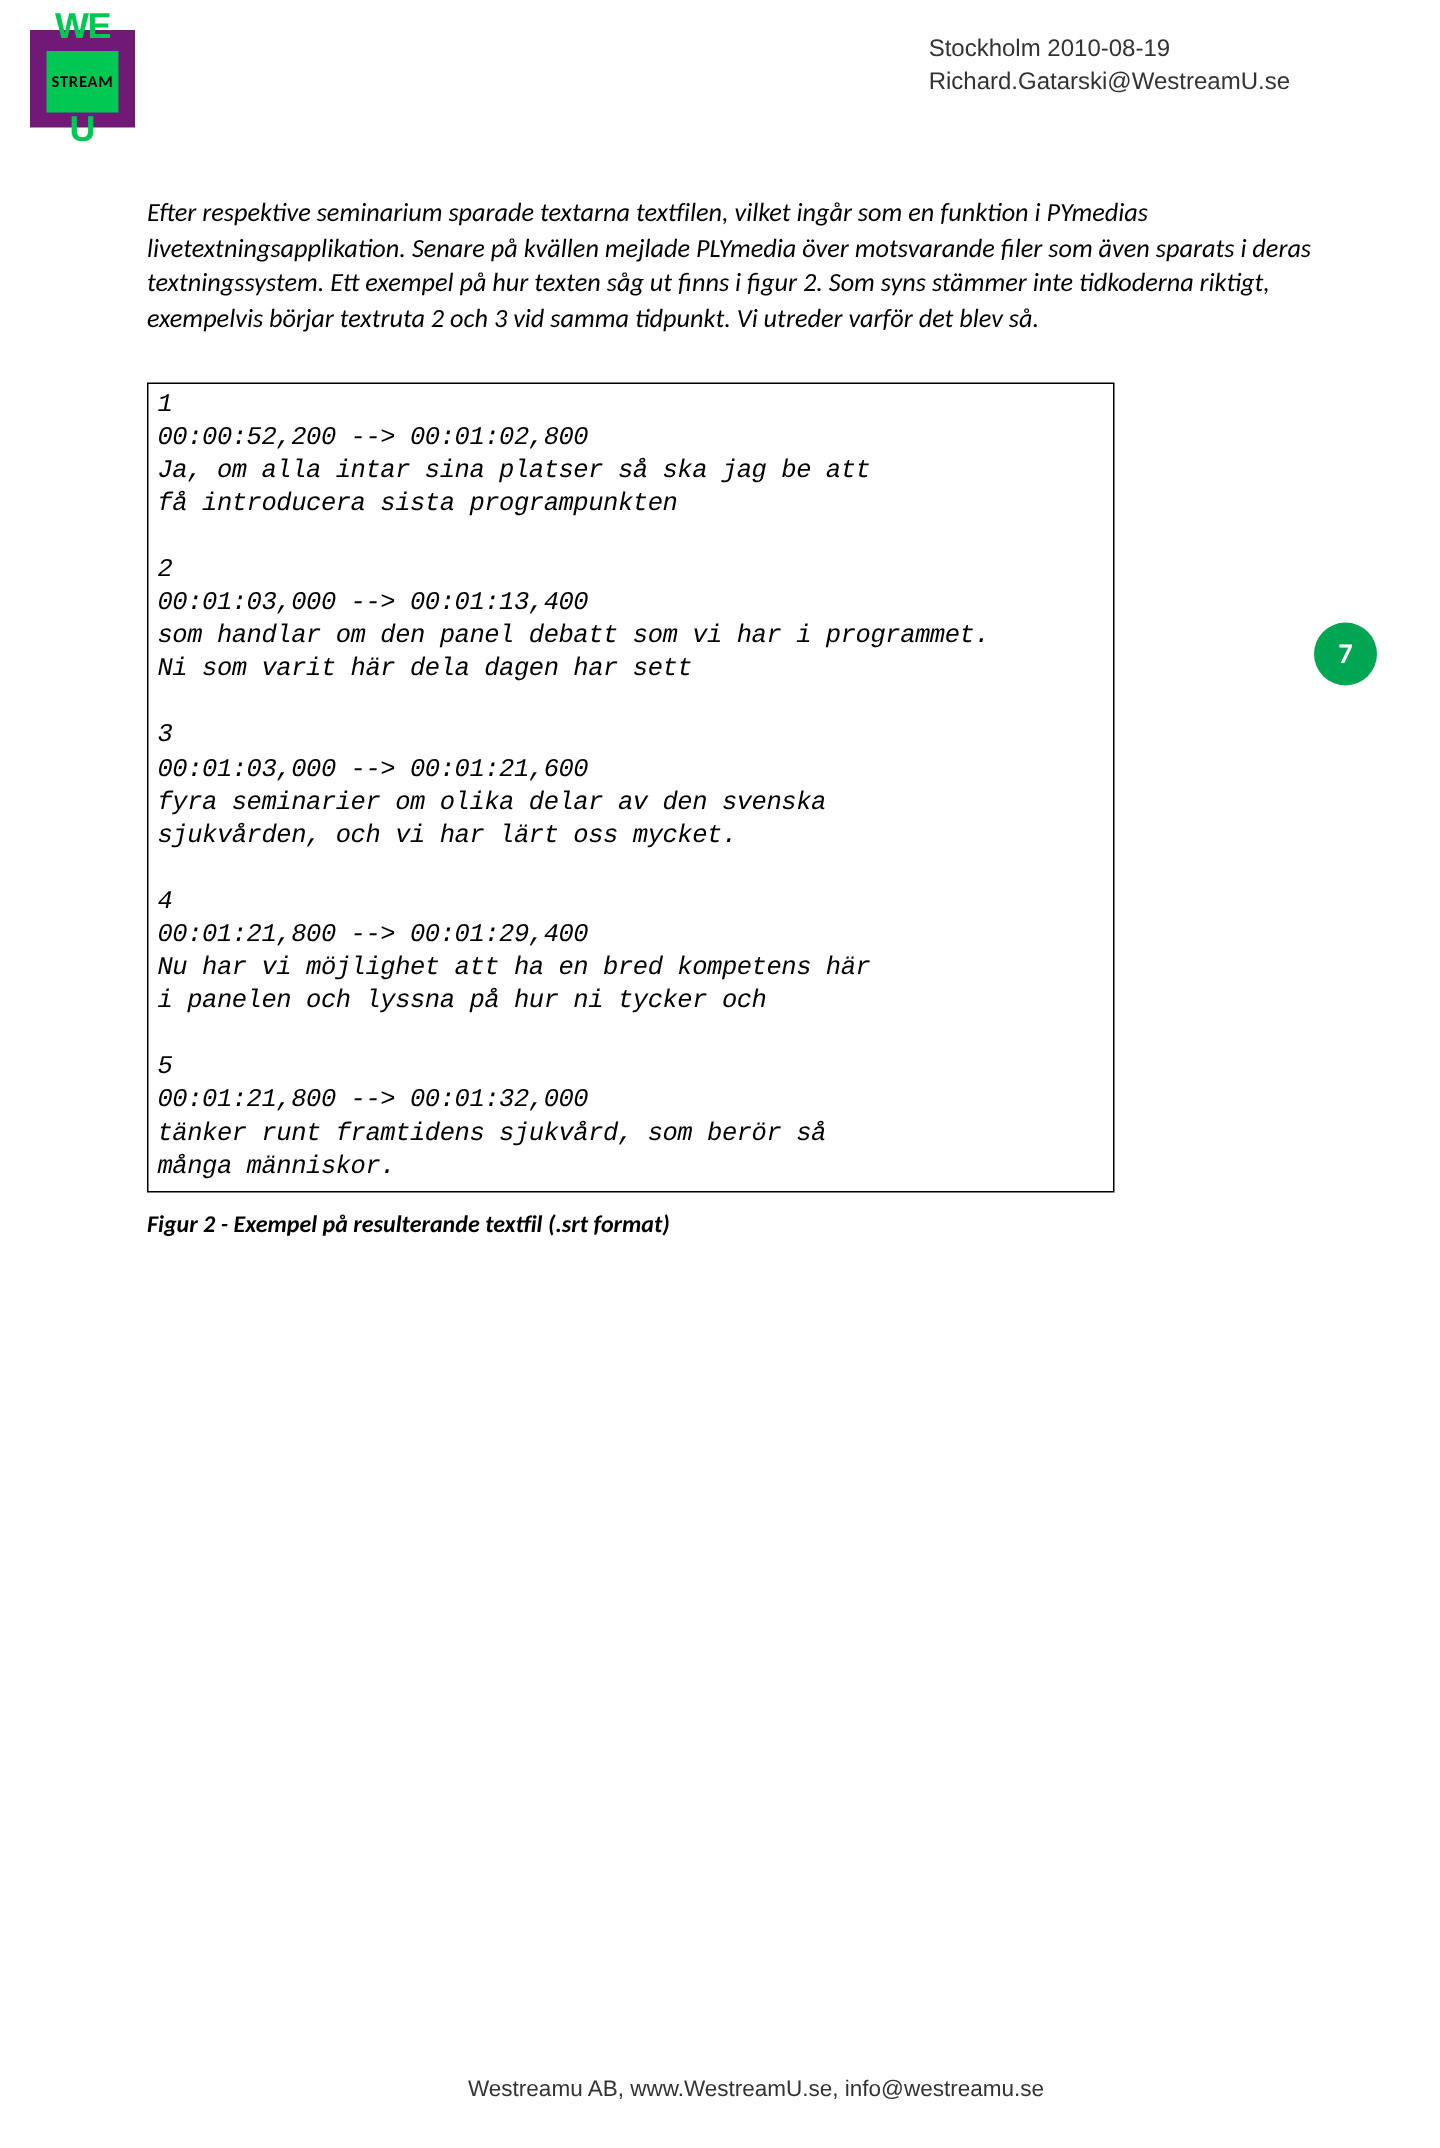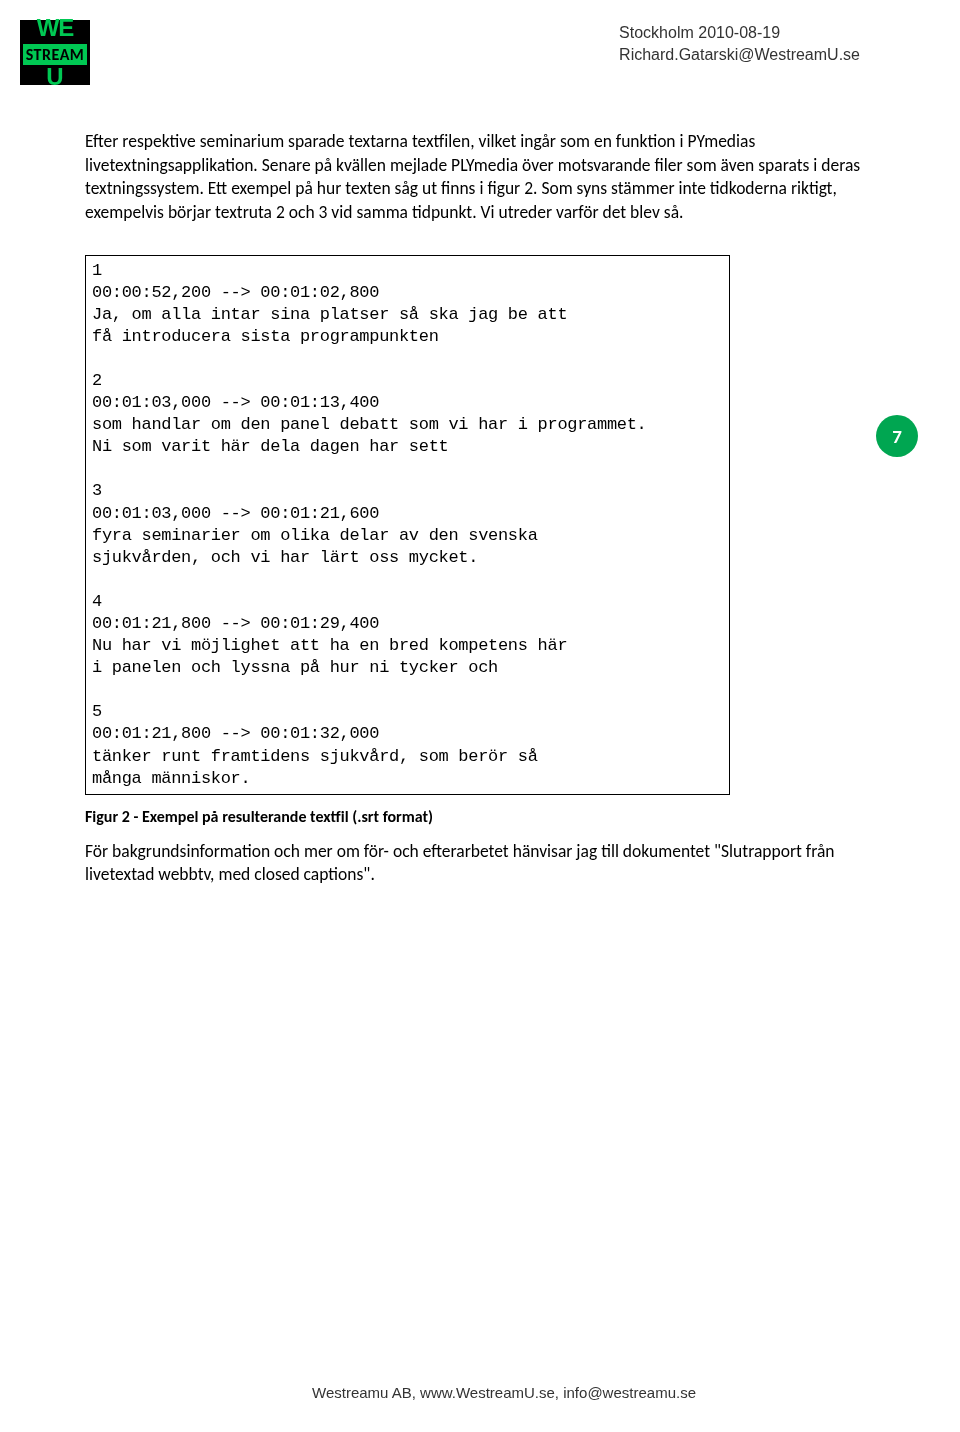--- a/index.html
+++ b/index.html
@@ -14,40 +14,40 @@
   .logo {
     position: absolute;
     top: 20px;
     left: 20px;
     width: 70px;
     height: 65px;
   }
   .logo-bg {
     width: 100%;
     height: 100%;
-    background: #000000;
+    background: #701a75;
     display: flex;
     flex-direction: column;
     align-items: center;
     justify-content: center;
     gap: 2px;
   }
   .logo-we {
     color: #00c853;
     font-weight: 900;
     font-size: 24px;
     letter-spacing: -1px;
     font-family: Arial Black, Arial, sans-serif;
   }
   .logo-stream {
     background: #00c853;
     color: #000;
     font-weight: 900;
-    font-size: 16px;
-    padding: 1px 3px;
+    font-size: 11px;
+    padding: 14px 3px;
     letter-spacing: 0.5px;
   }
   .logo-u {
     color: #00c853;
     font-weight: 900;
     font-size: 24px;
     font-family: Arial Black, Arial, sans-serif;
     margin-top: -4px;
   }
   .header-right {
@@ -56,22 +56,23 @@
     right: 100px;
     text-align: left;
     font-family: Liberation Sans, sans-serif;
     font-size: 16px;
     color: #333;
     line-height: 1.4;
   }
   .content {
     position: absolute;
     top: 130px;
-    left: 85px;
+    left: 98px;
     width: 785px;
+    font-style: italic;
   }
   .paragraph1 {
     font-size: 17.5px;
     line-height: 1.35;
     color: #000;
   }
   .code-block {
     margin-top: 30px;
     border: 1px solid #000;
     padding: 4px 6px;
@@ -158,20 +159,19 @@
 4
 00:01:21,800 --&gt; 00:01:29,400
 Nu har vi möjlighet att ha en bred kompetens här
 i panelen och lyssna på hur ni tycker och
 
 5
 00:01:21,800 --&gt; 00:01:32,000
 tänker runt framtidens sjukvård, som berör så
 många människor.</div>
   <p class="caption">Figur 2 - Exempel på resulterande textfil (.srt format)</p>
-  <p class="paragraph2">För bakgrundsinformation och mer om för- och efterarbetet hänvisar jag till dokumentet "Slutrapport från livetextad webbtv, med closed captions".</p>
 </div>
 
 <div class="page-badge">7</div>
 
 <div class="footer">
   <div>Westreamu AB, www.WestreamU.se, info@westreamu.se</div>
 </div>
 
 </body></html>

